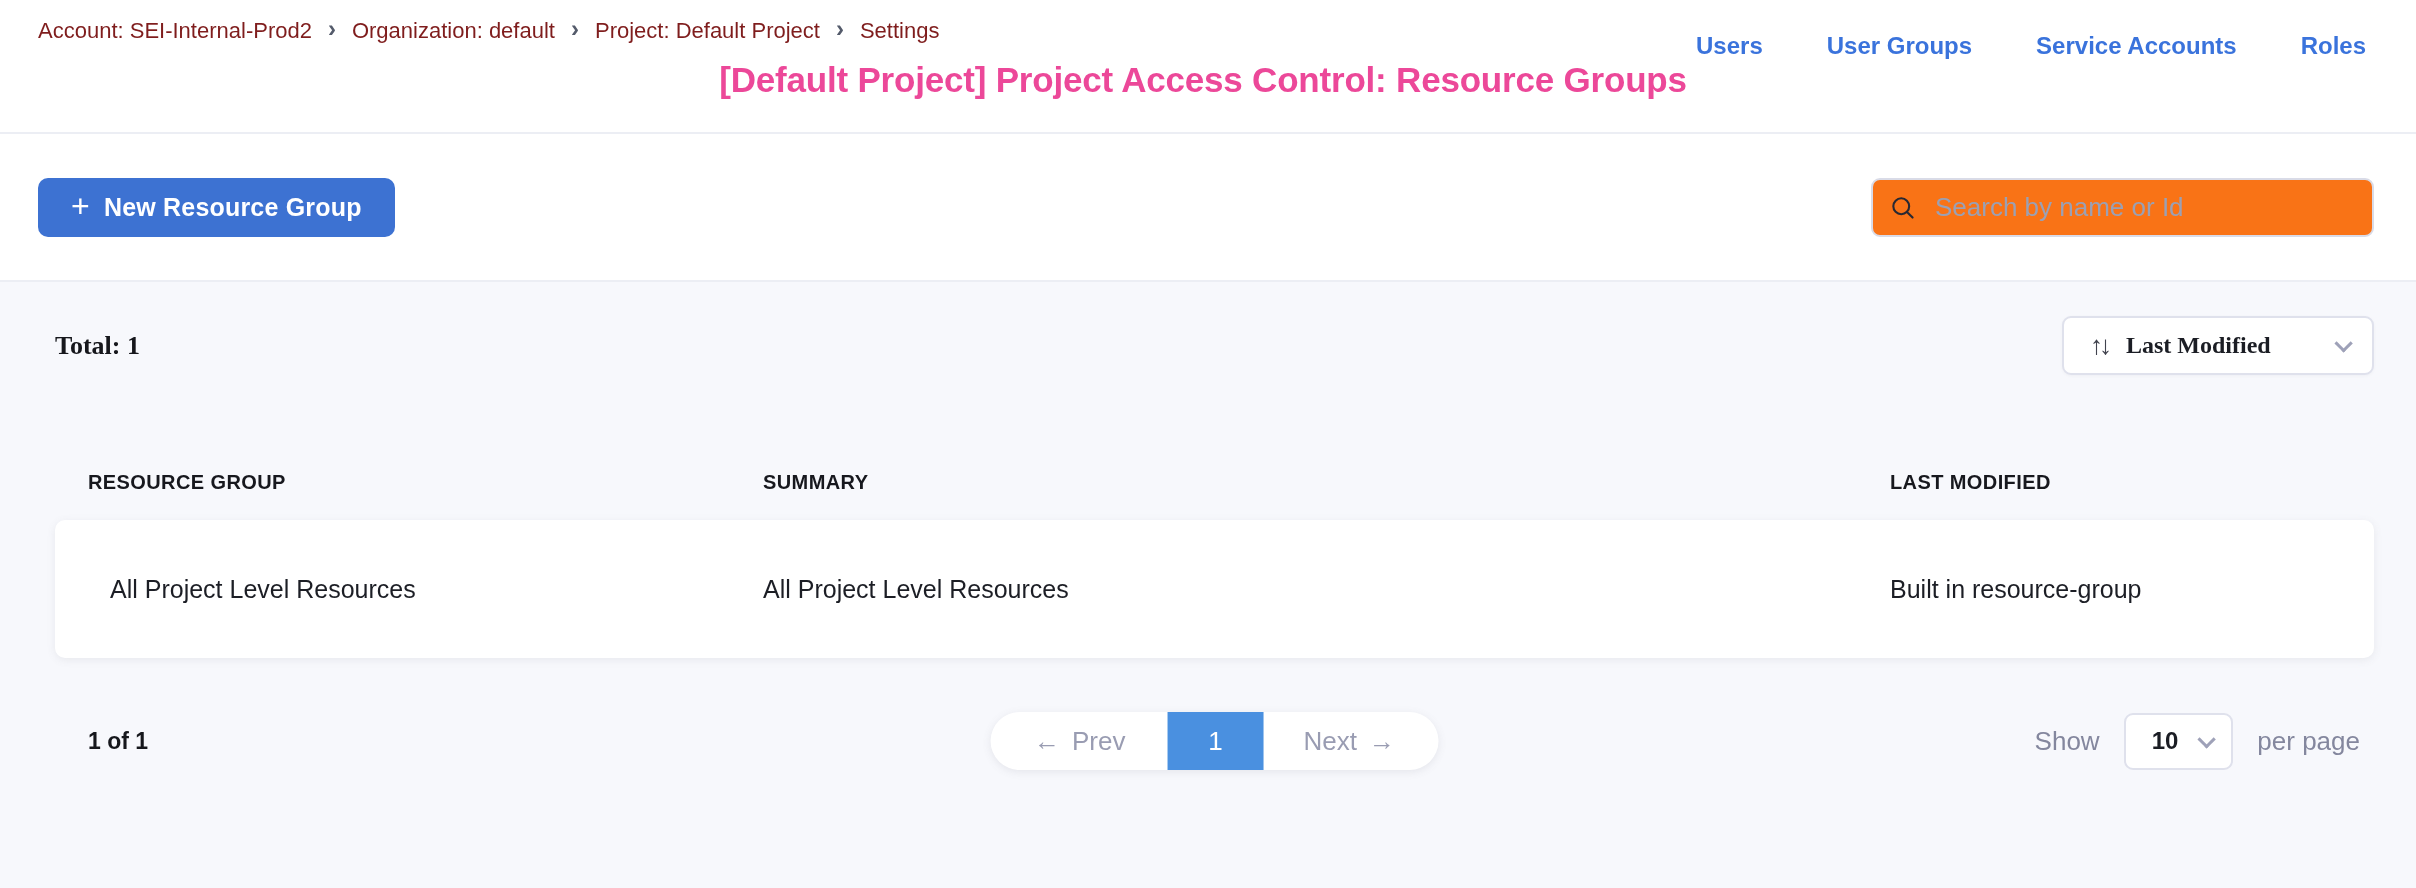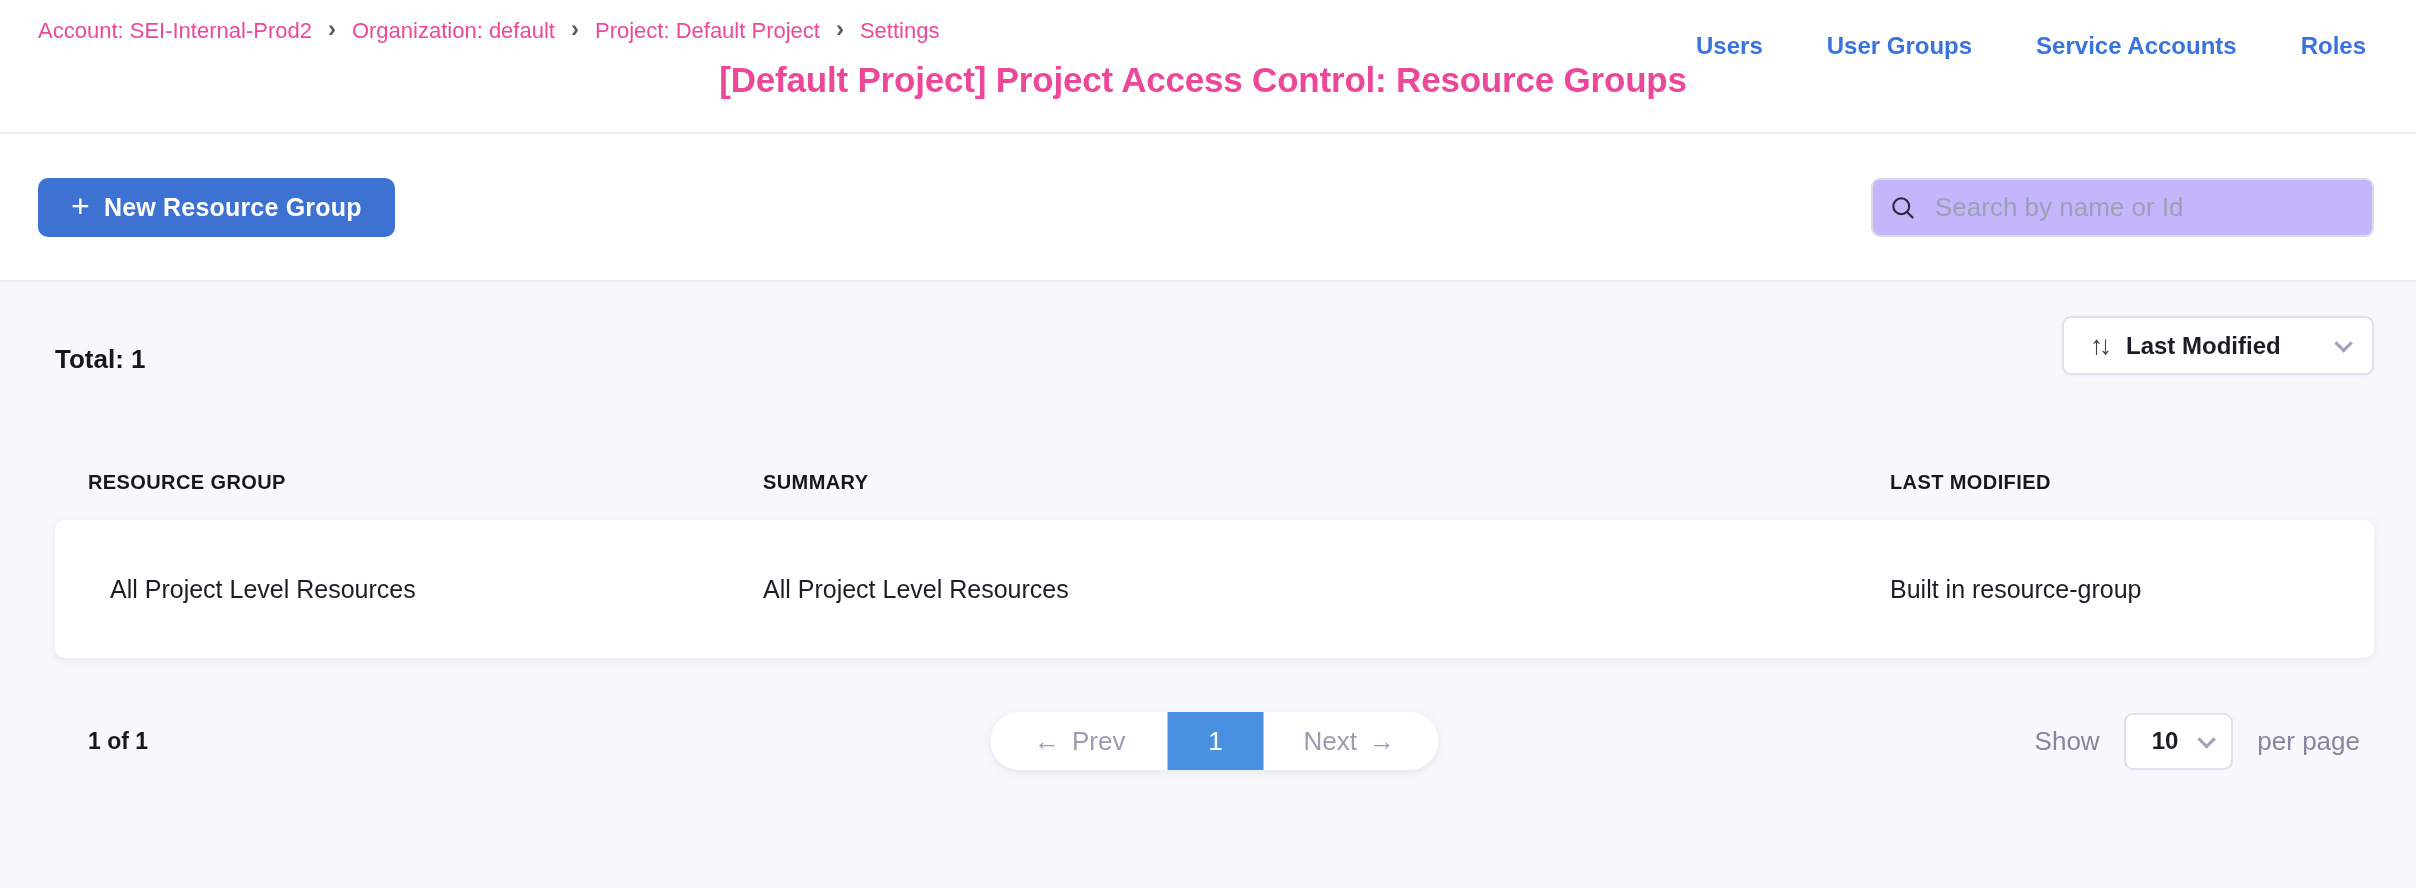--- a/index.html
+++ b/index.html
@@ -14,21 +14,21 @@
   
   .header {
     position: relative;
     background: #ffffff;
     height: 134px;
     padding: 18px 48px 0 38px;
     border-bottom: 2px solid #eceef4;
     flex: 0 0 auto;
   }
   .breadcrumb { display: flex; align-items: center; gap: 16px; font-size: 22px; }
-  .breadcrumb a { color: #ec4899; text-decoration: none; cursor: pointer; }
+  .breadcrumb a { color: #7f1d1d; text-decoration: none; cursor: pointer; }
   .crumb-sep { color: #545b6b; font-size: 24px; font-weight: 700; line-height: 1; transform: translateY(-2px); }
   .page-title { margin-top: 16px; font-size: 35px; font-weight: 700; color: #ec4899; letter-spacing: -0.2px; text-align: center; }
 
   .nav-tabs {
     position: absolute; top: 34px; right: 50px;
     display: flex; align-items: center; gap: 64px;
   }
   .nav-tab {
     font-size: 24px; font-weight: 700; color: #3a73dc;
     cursor: pointer; white-space: nowrap; line-height: 1;
@@ -58,32 +58,32 @@
   .btn-plus { font-size: 32px; font-weight: 400; line-height: 1; transform: translateY(-1px); }
   .search-wrap {
     position: relative; width: 503px; height: 59px;
   }
   .search-wrap svg { position: absolute; left: 18px; top: 16px; }
   .search-input {
     width: 100%; height: 100%;
     border: 2px solid #d9dbe7; border-radius: 9px;
     padding: 0 12px 0 62px;
     font-family: inherit; font-size: 26px; color: #1d1f26;
-    outline: none; background: #c4b5fd;
+    outline: none; background: #f97316;
   }
   .search-input::placeholder { color: #9ba0b4; }
 
   
   .content {
     flex: 1 1 auto;
     background: #f7f8fc;
     padding: 34px 42px 0 55px;
     display: flex; flex-direction: column;
   }
-  .meta-row { display: flex; align-items: flex-end; justify-content: space-between; height: 59px; }
+  .meta-row { display: flex; align-items: center; justify-content: space-between; height: 59px; font-family: Liberation Serif, serif; }
   .total-label { font-size: 26px; font-weight: 700; color: #16171c; }
   .sort-dropdown {
     display: flex; align-items: center;
     background: #ffffff;
     border: 2px solid #dfe1ec; border-radius: 9px;
     height: 59px; padding: 0 24px 0 26px; min-width: 312px;
     cursor: pointer;
     box-shadow: 0 1px 3px rgba(96,97,112,0.06);
   }
   .sort-icon { font-size: 26px; color: #41434e; letter-spacing: -4px; margin-right: 18px; }

